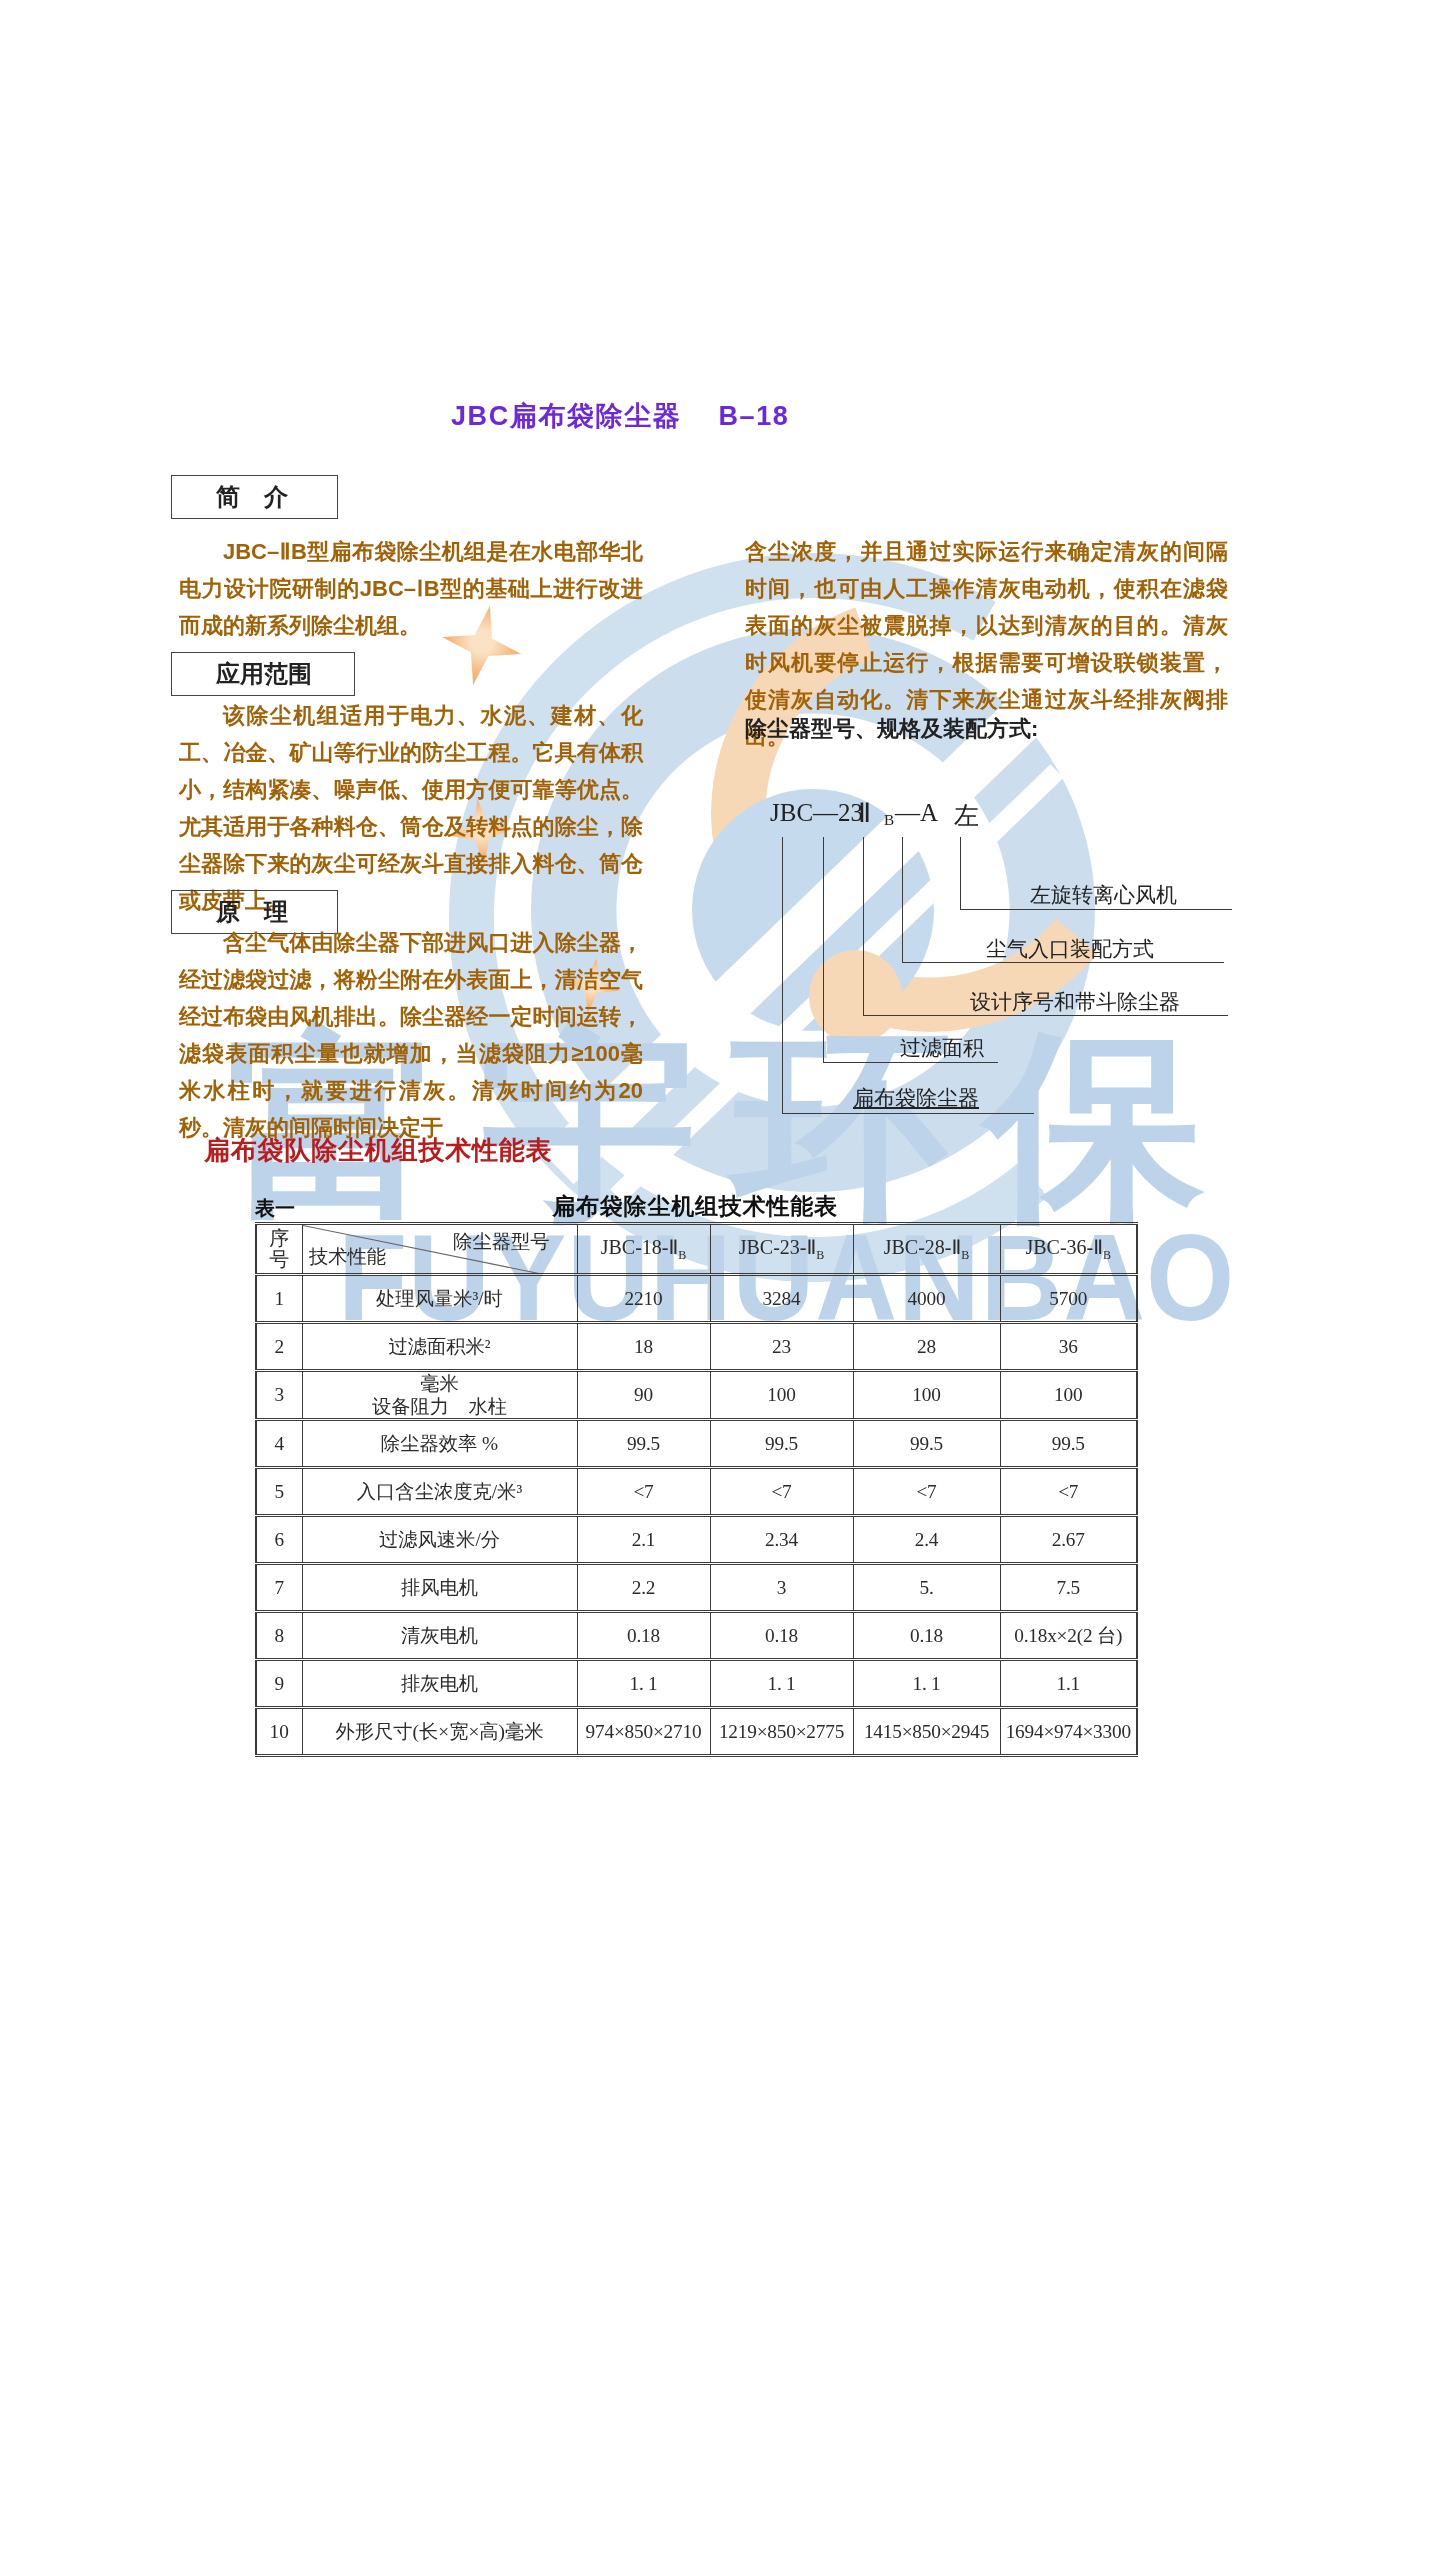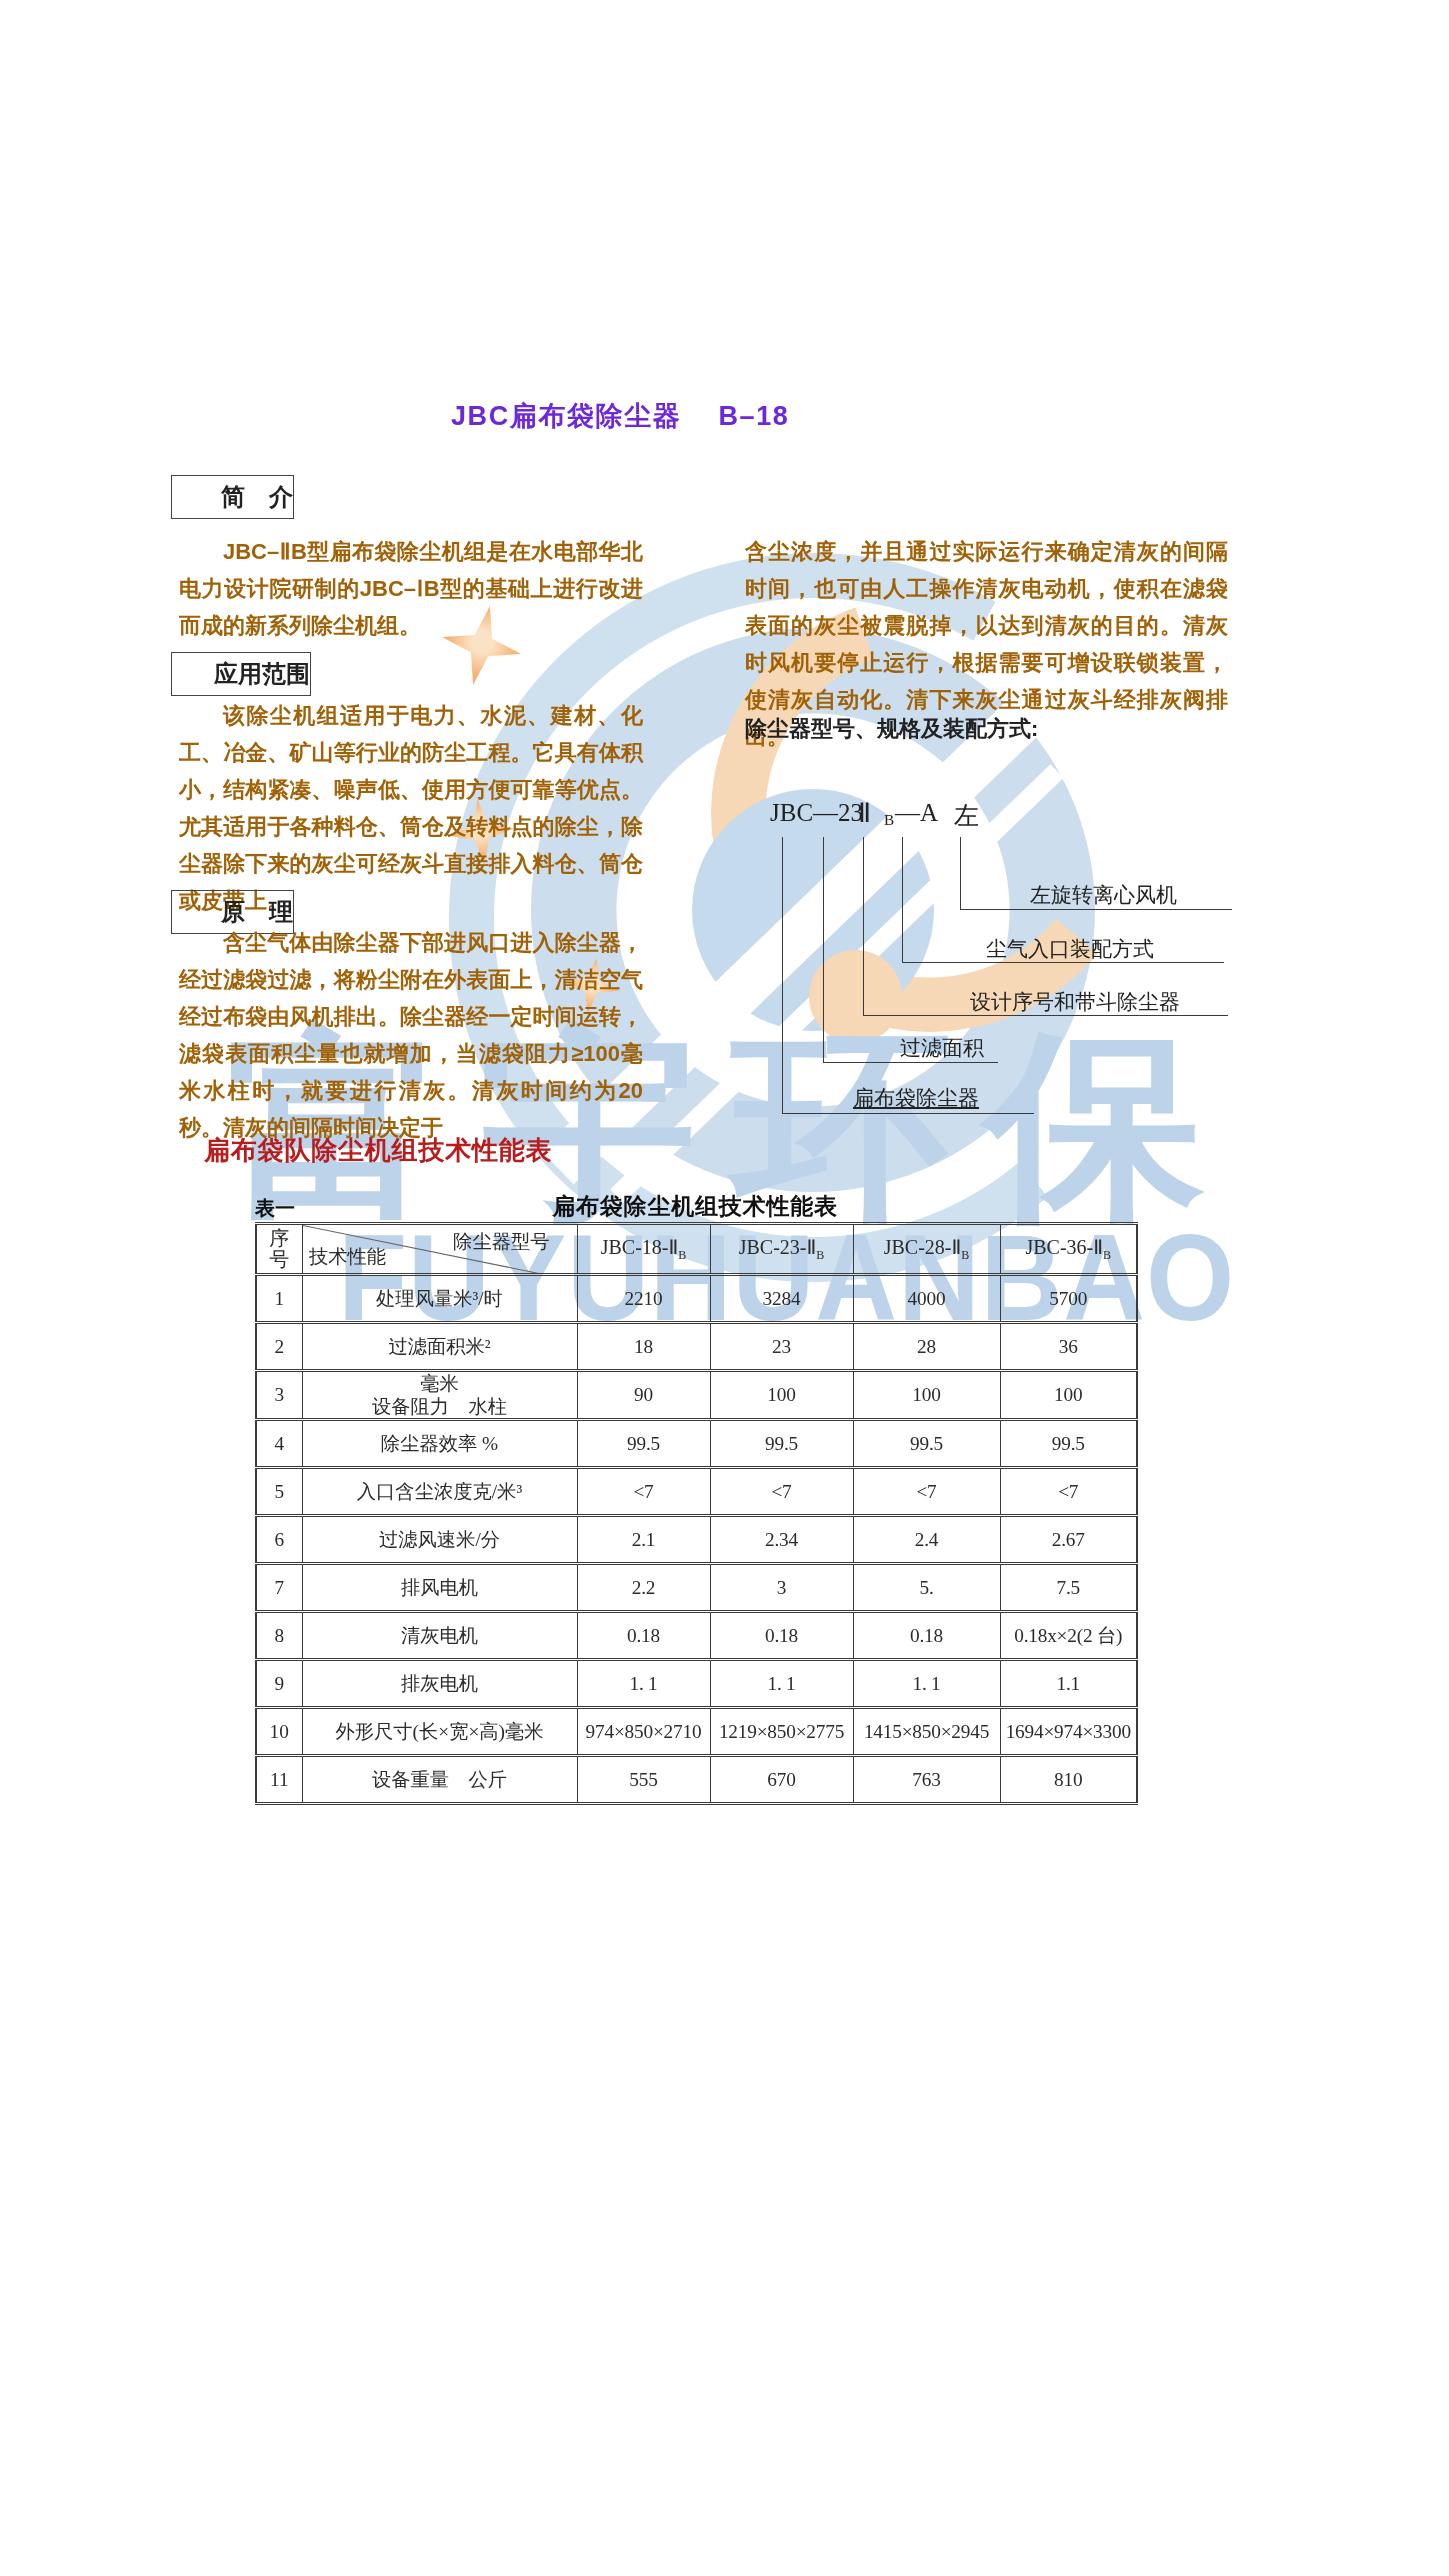--- a/index.html
+++ b/index.html
@@ -31,21 +31,21 @@
      color:#bcd3ea;letter-spacing:31px;transform:scaleX(1.08);transform-origin:left top;
      white-space:nowrap;line-height:1;font-family:"Liberation Sans",sans-serif;}
   .wm-en{position:absolute;left:338px;top:1217px;font-size:122px;font-weight:700;color:#bcd3ea;
      letter-spacing:0.8px;transform:scaleX(0.93);transform-origin:left top;white-space:nowrap;line-height:1;}
   
   #content{position:absolute;inset:0;z-index:1;}
   .page-title{position:absolute;left:451px;top:398px;width:386px;font-size:27px;font-weight:800;
      letter-spacing:1.6px;color:#6d28d9;white-space:nowrap;}
   .page-title .code{margin-left:37px;}
   .secbox{position:absolute;border:1.6px solid #444;background:rgba(255,255,255,0.0);
-     display:flex;align-items:center;justify-content:flex-end;font-size:24px;font-weight:700;color:#222;}
+     display:flex;align-items:center;justify-content:flex-start;font-size:24px;font-weight:700;color:#222;padding-left:44px;}
   .box-intro{left:171px;top:475px;width:121px;height:42px;}
   .box-scope{left:171px;top:652px;width:138px;height:42px;}
   .box-principle{left:171px;top:880px;width:121px;height:42px;margin-top:10px;}
   .para{position:absolute;font-size:22px;line-height:37px;font-weight:600;color:#a16207;
      text-align:justify;text-justify:inter-ideograph;}
   .para.indent{text-indent:2em;}
   .p-intro{left:179px;top:533px;width:464px;}
   .p-scope{left:179px;top:697px;width:464px;}
   .p-principle{left:179px;top:924px;width:464px;}
   .p-right{left:745px;top:533px;width:483px;}
@@ -280,27 +280,17 @@
           <tr>
             <td class="c-no">10</td>
             <td class="c-name">
               <div>外形尺寸(长×宽×高)毫米</div>
             </td>
             <td class="c-val">974×850×2710</td>
             <td class="c-val">1219×850×2775</td>
             <td class="c-val">1415×850×2945</td>
             <td class="c-val">1694×974×3300</td>
           </tr>
-          <tr>
-            <td class="c-no">11</td>
-            <td class="c-name">
-              <div>设备重量　公斤</div>
-            </td>
-            <td class="c-val">555</td>
-            <td class="c-val">670</td>
-            <td class="c-val">763</td>
-            <td class="c-val">810</td>
-          </tr>
         </tbody>
     </table>
   </div>
 </div>
 
 
 </body></html>

